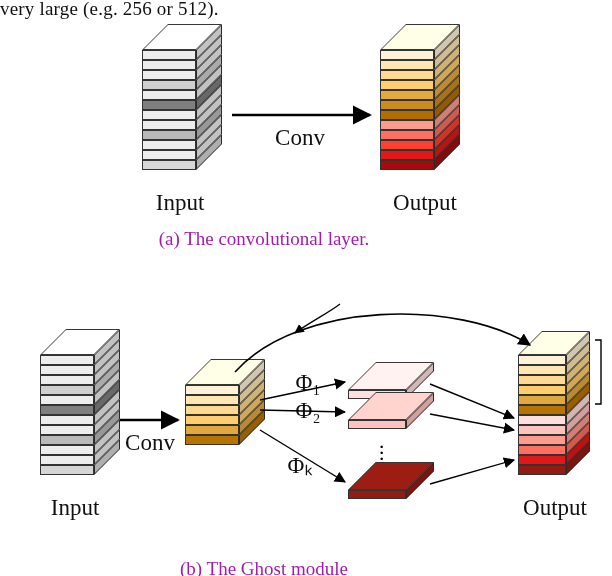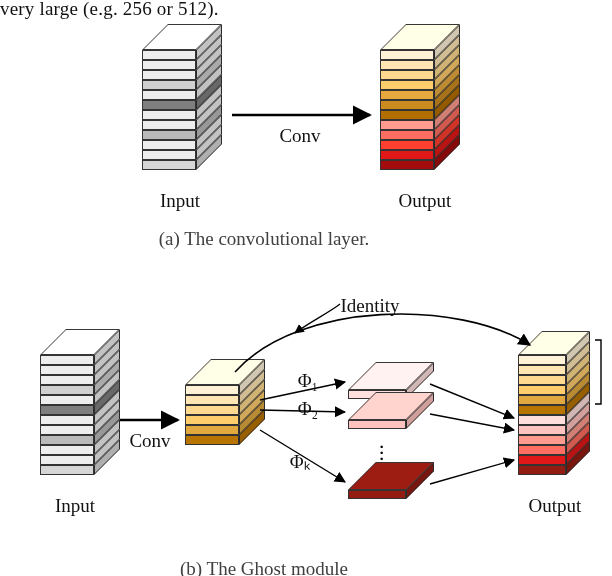--- a/index.html
+++ b/index.html
@@ -22,21 +22,21 @@
     width: 612px;
     font-size: 19px;
     color: #111;
     letter-spacing: 0.2px;
   }
   .caption {
     position: absolute;
     width: 528px;
     text-align: center;
     font-size: 19px;
-    color: #404040;
+    color: #a21caf;
   }
   .caption-bottom {
     bottom: -4px;
   }
 
   
   .stack {
     position: absolute;
   }
   .slab {
@@ -109,21 +109,21 @@
 
   .vdots {
     position: absolute;
     font-size: 22px;
     color: #000;
     line-height: 6px;
   }
 
   .label {
     position: absolute;
-    font-size: 19px;
+    font-size: 23px;
     color: #111;
     text-align: center;
   }
 
   .svg-layer {
     position: absolute;
     left: 0; top: 0;
     width: 612px; height: 576px;
     pointer-events: none;
   }
@@ -439,21 +439,20 @@
   <div id="tile3" class="tile" style="--tw: 58px; --th: 9px; --td: 28px; left: 348px; top: 490px; --c: #921b12;">
       <div class="side"></div>
       <div class="top"></div>
       <div class="front"></div>
     </div>
 
   <div class="vdots" style="left:378px; top:444px;">·<br>·<br>·</div>
 
   <div class="label" style="left:30px; top:495px; width:90px;">Input</div>
   <div class="label" style="left:115px; top:430px; width:70px;">Conv</div>
-  <div class="label" style="left:320px; top:295px; width:100px;">Identity</div>
   <div class="label" style="left:288px; top:370px; width:40px;">Φ₁</div>
   <div class="label" style="left:288px; top:398px; width:40px;">Φ₂</div>
   <div class="label" style="left:280px; top:448px; width:40px;">Φₖ</div>
   <div class="label" style="left:510px; top:495px; width:90px;">Output</div>
 
   <div class="caption caption-bottom">(b)  The Ghost module</div>
 
   <svg class="svg-layer" viewBox="0 0 612 576">
     <defs>
       <marker id="ah" viewBox="0 0 10 10" refX="9" refY="5" markerWidth="8" markerHeight="8" orient="auto-start-reverse">

